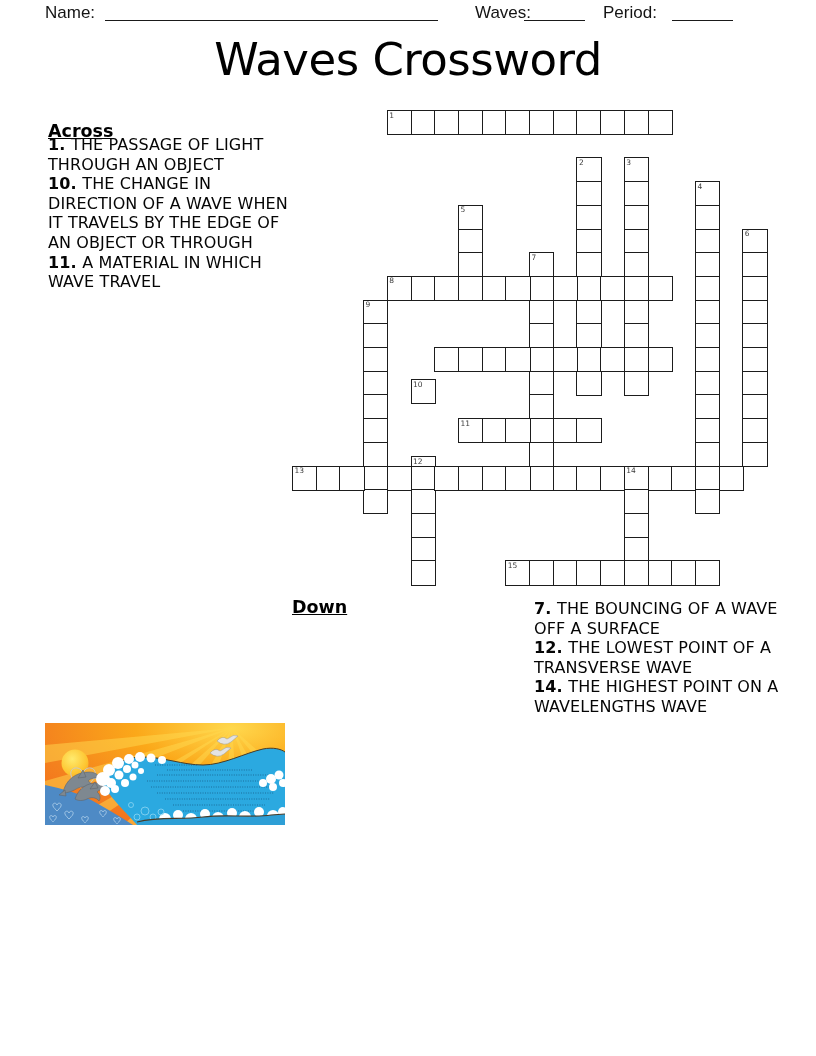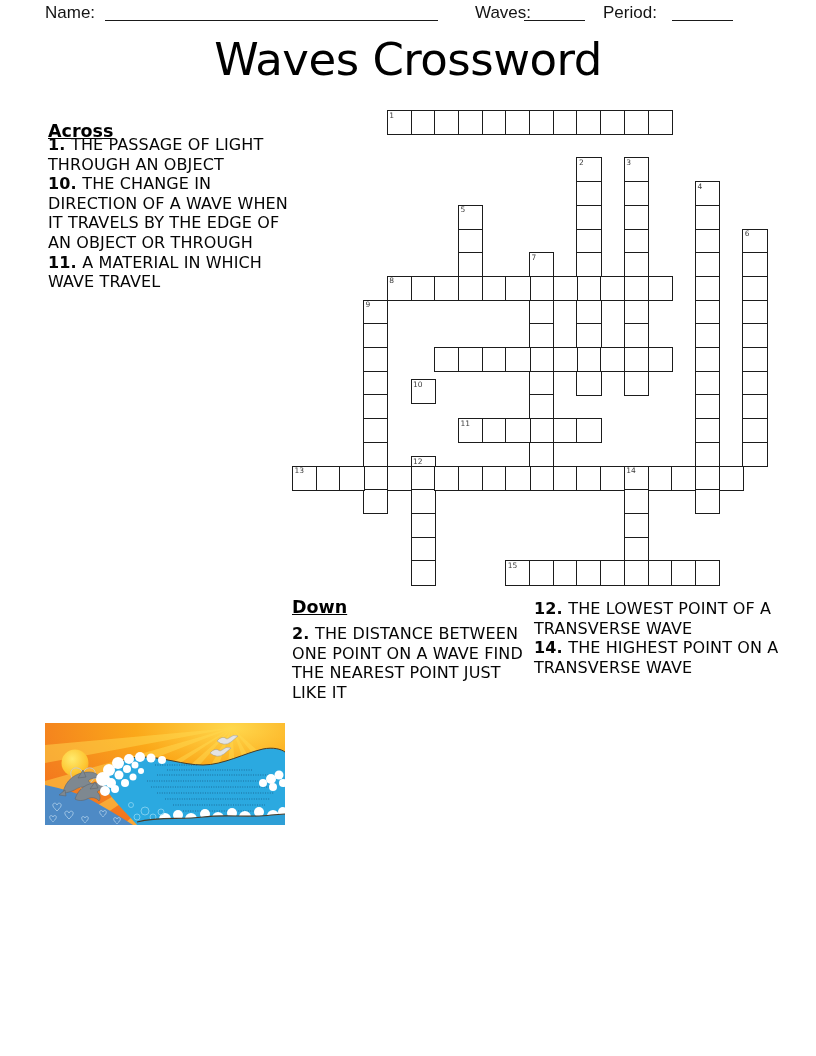--- a/index.html
+++ b/index.html
@@ -222,25 +222,25 @@
     <div class="cell" style="left: 260.7px; top: 450.3px;"></div>
     <div class="cell" style="left: 284.4px; top: 450.3px;"></div>
     <div class="cell" style="left: 308.1px; top: 450.3px;"></div>
     <div class="cell" style="left: 355.5px; top: 450.3px;"></div>
     <div class="cell" style="left: 379.2px; top: 450.3px;"></div>
     <div class="cell" style="left: 402.9px; top: 450.3px;"></div>
   </div>
 
 <div class="heading" style="left:292px;top:597px">Down</div>
 <div class="clue-list" style="left:292px;top:624px;width:238px">
-    <div class="clue"><span class="clue-num">2. </span><span class="clue-text">THE DISTANCE BETWEEN ONE POINT ON A WAVE FIND THE NEAREST POINT JUST LIKE IT</span></div>
   </div>
 <div class="clue-list" style="left:534px;top:599px;width:248px">
+    <div class="clue"><span class="clue-num">7. </span><span class="clue-text">THE BOUNCING OF A WAVE OFF A SURFACE</span></div>
     <div class="clue"><span class="clue-num">12. </span><span class="clue-text">THE LOWEST POINT OF A TRANSVERSE WAVE</span></div>
-    <div class="clue"><span class="clue-num">14. </span><span class="clue-text">THE HIGHEST POINT ON A TRANSVERSE WAVE</span></div>
+    <div class="clue"><span class="clue-num">14. </span><span class="clue-text">THE HIGHEST POINT ON A WAVELENGTHS WAVE</span></div>
   </div>
 
 <svg class="art" viewBox="0 0 240 102" aria-hidden="true">
   <defs>
     <radialGradient id="skyGrad" cx="0.78" cy="0.05" r="1.15">
       <stop offset="0" stop-color="#FFD84D"></stop>
       <stop offset="0.35" stop-color="#FBA819"></stop>
       <stop offset="0.7" stop-color="#F4821E"></stop>
       <stop offset="1" stop-color="#F2691D"></stop>
     </radialGradient>

